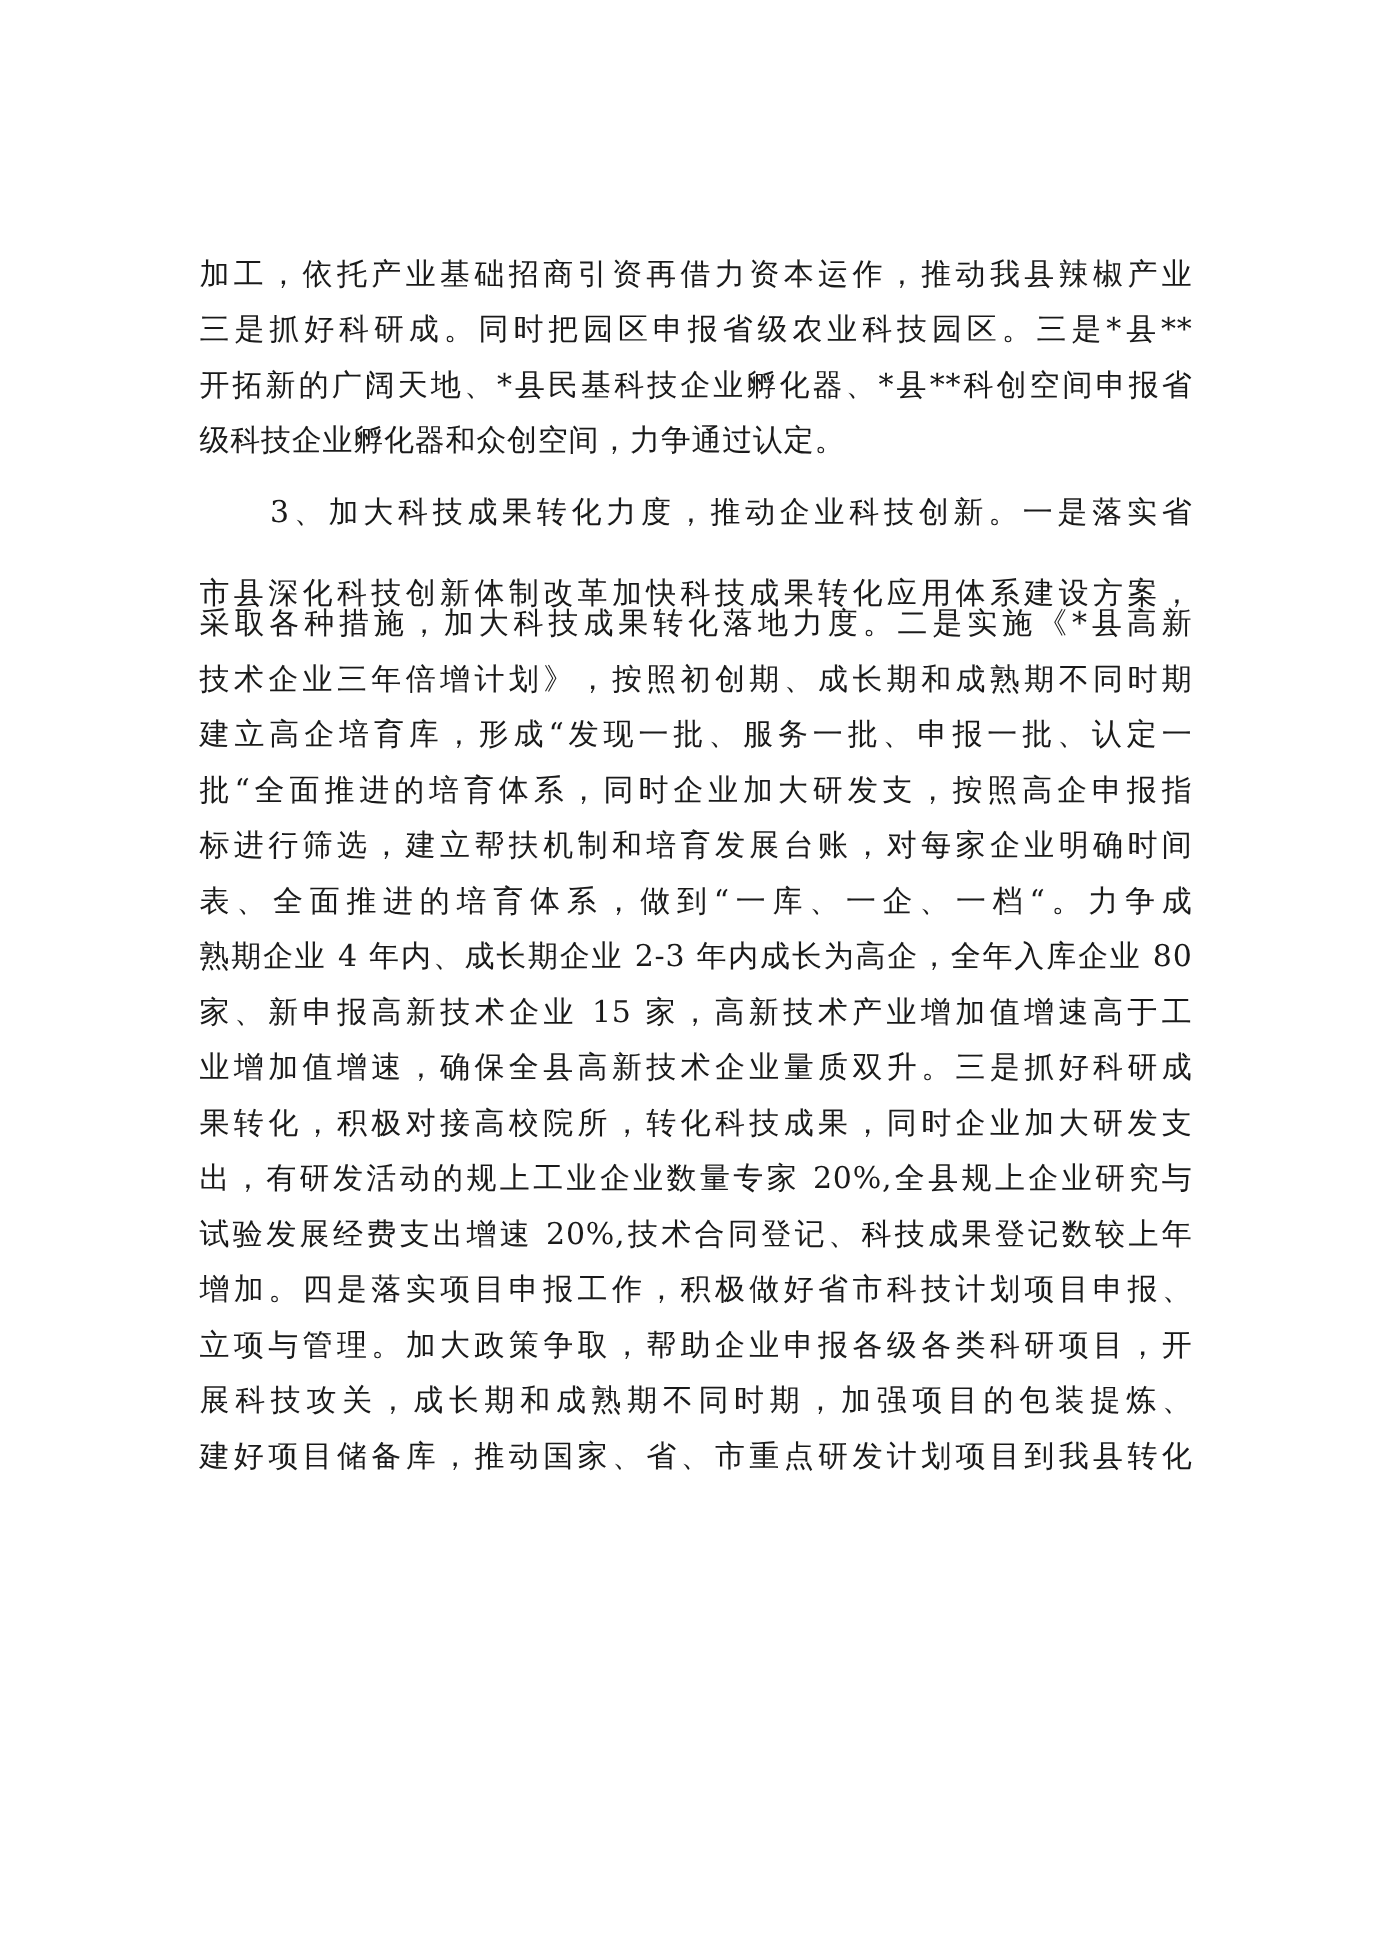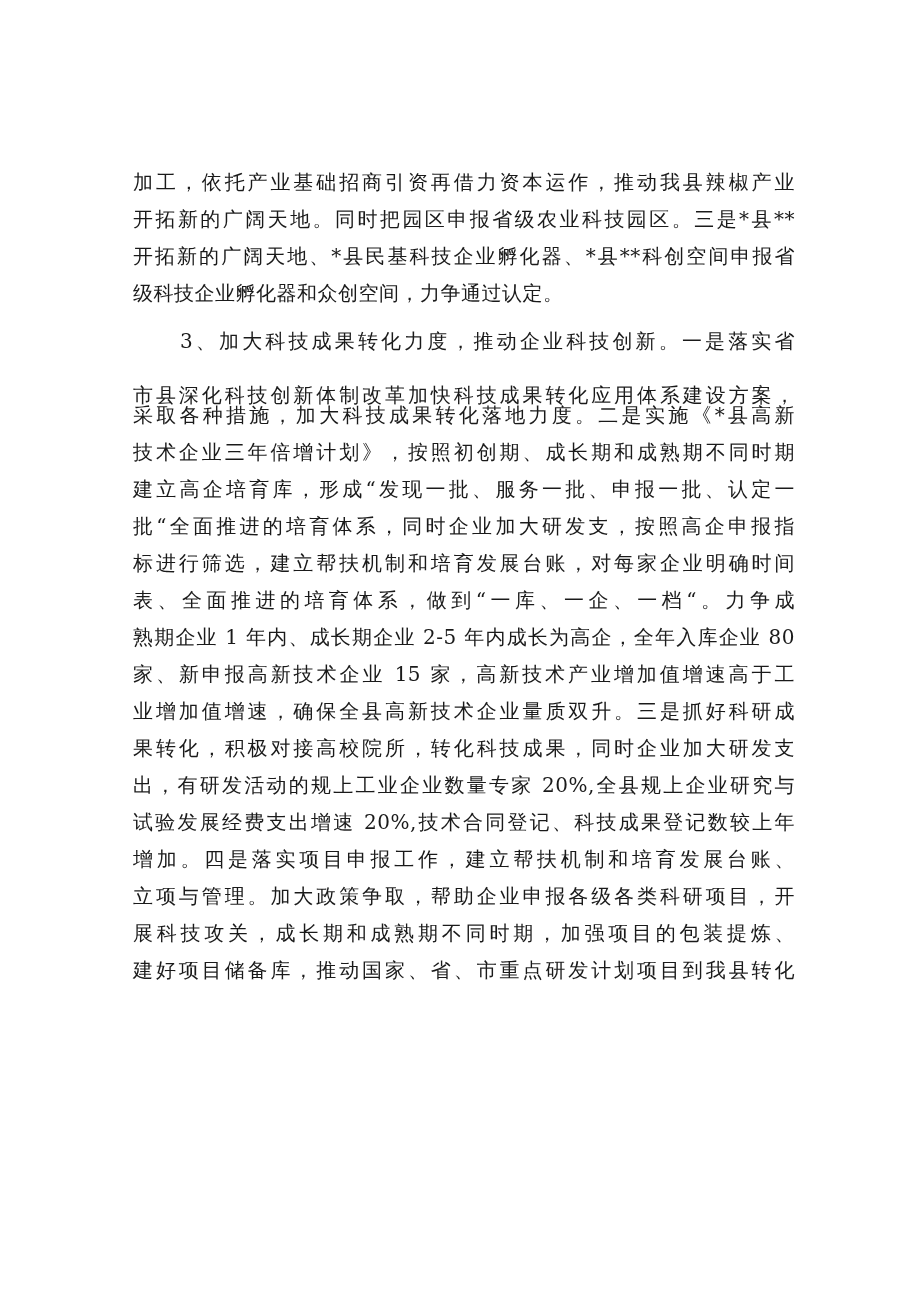--- a/index.html
+++ b/index.html
@@ -41,38 +41,38 @@
       left: 180px;
       width: 615px;
     }
   </style>
 </head>
 <body>
 
 <div class="page">
   <div>
     <div class="line" style="top:167px">加工，依托产业基础招商引资再借力资本运作，推动我县辣椒产业</div>
-    <div class="line" style="top:204px">开拓新的广阔天地。同时把园区申报省级农业科技园区。三是*县**</div>
+    <div class="line" style="top:204px">三是抓好科研成。同时把园区申报省级农业科技园区。三是*县**</div>
     <div class="line" style="top:241px">开拓新的广阔天地、*县民基科技企业孵化器、*县**科创空间申报省</div>
     <div class="line last" style="top:278px">级科技企业孵化器和众创空间，力争通过认定。</div>
   </div>
 
   <div>
     <div class="line indent" style="top:326px">3、加大科技成果转化力度，推动企业科技创新。一是落实省</div>
     <div class="line" style="top:380px">市县深化科技创新体制改革加快科技成果转化应用体系建设方案，</div>
     <div class="line" style="top:400px">采取各种措施，加大科技成果转化落地力度。二是实施《*县高新</div>
     <div class="line" style="top:437px">技术企业三年倍增计划》，按照初创期、成长期和成熟期不同时期</div>
     <div class="line" style="top:474px">建立高企培育库，形成“发现一批、服务一批、申报一批、认定一</div>
     <div class="line" style="top:511px">批“全面推进的培育体系，同时企业加大研发支，按照高企申报指</div>
     <div class="line" style="top:548px">标进行筛选，建立帮扶机制和培育发展台账，对每家企业明确时间</div>
     <div class="line" style="top:585px">表、全面推进的培育体系，做到“一库、一企、一档“。力争成</div>
-    <div class="line" style="top:622px">熟期企业 1 年内、成长期企业 2-5 年内成长为高企，全年入库企业 80</div>
+    <div class="line" style="top:622px">熟期企业 4 年内、成长期企业 2-3 年内成长为高企，全年入库企业 80</div>
     <div class="line" style="top:659px">家、新申报高新技术企业 15 家，高新技术产业增加值增速高于工</div>
     <div class="line" style="top:696px">业增加值增速，确保全县高新技术企业量质双升。三是抓好科研成</div>
     <div class="line" style="top:733px">果转化，积极对接高校院所，转化科技成果，同时企业加大研发支</div>
     <div class="line" style="top:770px">出，有研发活动的规上工业企业数量专家 20%,全县规上企业研究与</div>
     <div class="line" style="top:807px">试验发展经费支出增速 20%,技术合同登记、科技成果登记数较上年</div>
-    <div class="line" style="top:844px">增加。四是落实项目申报工作，建立帮扶机制和培育发展台账、</div>
+    <div class="line" style="top:844px">增加。四是落实项目申报工作，积极做好省市科技计划项目申报、</div>
     <div class="line" style="top:881px">立项与管理。加大政策争取，帮助企业申报各级各类科研项目，开</div>
     <div class="line" style="top:918px">展科技攻关，成长期和成熟期不同时期，加强项目的包装提炼、</div>
     <div class="line" style="top:955px">建好项目储备库，推动国家、省、市重点研发计划项目到我县转化</div>
   </div>
 </div>
 
 </body></html>

